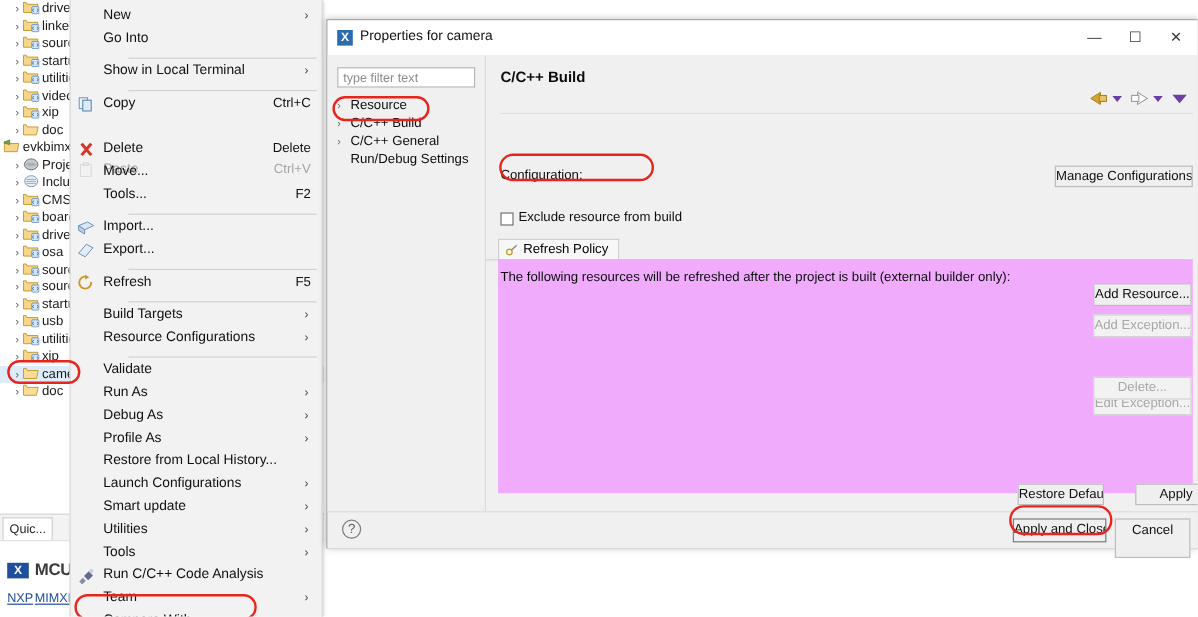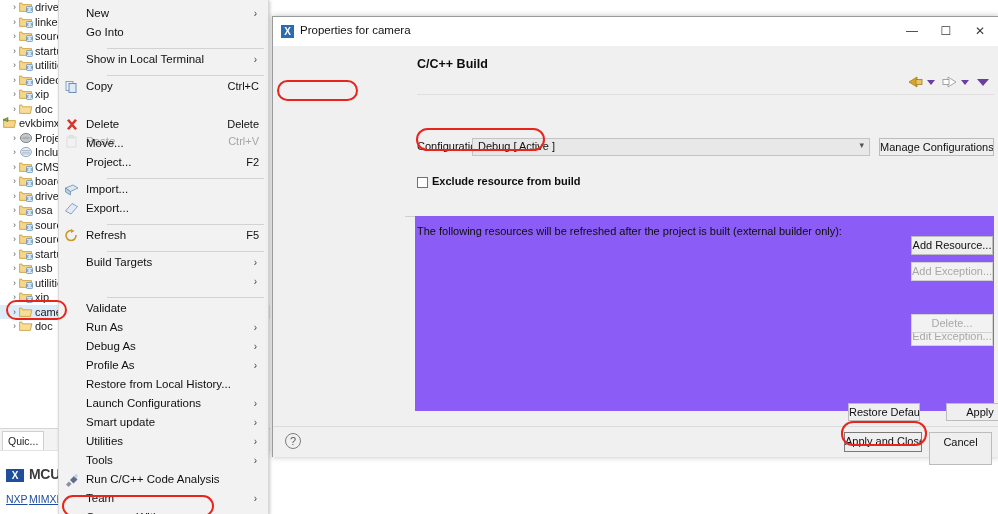--- a/index.html
+++ b/index.html
@@ -336,21 +336,20 @@
     width: 11px; height: 11px;
     background: #fff;
     border: 1px solid #717171;
     box-sizing: border-box;
   }
   #excl-label {
     position: absolute;
     left: 27px; top: 129px;
     font-size: 11px;
     color: #0d0d0d;
-    font-weight: bold;
   }
 
   #tabstrip {
     position: absolute;
     left: 10px; top: 153px;
     width: 579px; height: 17px;
   }
   #tab-refresh {
     position: absolute;
     left: 0; top: 0;
@@ -366,21 +365,21 @@
   #tab-underline {
     position: absolute;
     left: 0; top: 170px;
     width: 579px; height: 1px;
     background: #d0d0d0;
   }
   #tabpanel {
     position: absolute;
     left: 10px; top: 170px;
     width: 579px; height: 195px;
-    background: #8b5cf6;
+    background: #f0abfc;
   }
   #refresh-desc {
     position: absolute;
     left: 2px; top: 9px;
     font-size: 11px;
     color: #0d0d0d;
     white-space: nowrap;
   }
   #resgroup {
     position: absolute;
@@ -604,21 +603,21 @@
           <span class="micon"><svg width="16" height="14" viewBox="0 0 16 14">
               <path d="M3 2.5 L6.5 6.5 L3 10.5 L5 12 L8 8.4 L11 12 L13 10.5 L9.5 6.5 L13 2.5 L11 1 L8 4.6 L5 1 Z" fill="#d8332a"></path>
             </svg></span>
           <span class="mlabel">Delete</span>
           <span class="maccel">Delete</span>
         </div>
         <div class="mi" style="position: absolute; left: 0px; right: 0px; top: 134px;">
           <span class="mlabel">Move...</span>
         </div>
         <div class="mi" style="position: absolute; left: 0px; right: 0px; top: 153px;">
-          <span class="mlabel">Project...</span>
+          <span class="mlabel">Tools...</span>
           <span class="maccel">F2</span>
         </div>
         <div class="msep" style="position: absolute; left: 24px; right: 2px; top: 175px;"></div>
         <div class="mi" style="position: absolute; left: 0px; right: 0px; top: 180px;">
           <span class="micon"><svg width="16" height="14" viewBox="0 0 16 14">
               <path d="M1.5 5 L9 2 L14 5 L6.5 8.5 Z" fill="#dbe7f3" stroke="#6b8fb3" stroke-width="0.8"></path>
               <path d="M1.5 5 L1.5 9 L6.5 12 L6.5 8.5 Z" fill="#b9cee3" stroke="#6b8fb3" stroke-width="0.8"></path>
             </svg></span>
           <span class="mlabel">Import...</span>
         </div>
@@ -637,20 +636,21 @@
             </svg></span>
           <span class="mlabel">Refresh</span>
           <span class="maccel">F5</span>
         </div>
         <div class="msep" style="position: absolute; left: 24px; right: 2px; top: 248px;"></div>
         <div class="mi" style="position: absolute; left: 0px; right: 0px; top: 253px;">
           <span class="mlabel">Build Targets</span>
           <span class="marrow">›</span>
         </div>
         <div class="mi" style="position: absolute; left: 0px; right: 0px; top: 272px;">
+          <span class="mlabel">Resource Configurations</span>
           <span class="marrow">›</span>
         </div>
         <div class="msep" style="position: absolute; left: 24px; right: 2px; top: 294px;"></div>
         <div class="mi" style="position: absolute; left: 0px; right: 0px; top: 299px;">
           <span class="mlabel">Validate</span>
         </div>
         <div class="mi" style="position: absolute; left: 0px; right: 0px; top: 318px;">
           <span class="mlabel">Run As</span>
           <span class="marrow">›</span>
         </div>
@@ -705,47 +705,61 @@
     <div id="titlebar">
       <div id="title-icon">X</div>
       <div id="title-text">Properties for camera</div>
       <div class="winbtn" style="right:69px;">—</div>
       <div class="winbtn" style="right:35px;">☐</div>
       <div class="winbtn" style="right:1px;">✕</div>
     </div>
 
     <div id="dlgbody">
 
+      <div id="navpane">
+        <div id="filterbox">type filter text</div>
+        <div id="nav-tree">
+            <div class="navrow" style="top: 35px;"><span class="ntw">›</span><span>Resource</span></div>
+            <div class="navrow" style="top: 50px;"><span class="ntw">›</span><span>C/C++ Build</span></div>
+            <div class="navrow" style="top: 65px;"><span class="ntw">›</span><span>C/C++ General</span></div>
+            <div class="navrow" style="top: 80px;"><span class="ntw"></span><span>Run/Debug Settings</span></div>
+          </div>
+      </div>
 
       <div id="contentpane">
         <div id="page-title">C/C++ Build</div>
 
         <div id="pagenav">
           <svg width="86" height="16" viewBox="0 0 86 16">
             <path d="M13 3 L5 8 L13 13 Z" fill="#d9a52e" stroke="#a37a16" stroke-width="0.8"></path>
             <rect x="12" y="5.5" width="6" height="5" fill="#e8c36a" stroke="#a37a16" stroke-width="0.8"></rect>
             <path d="M23 6 L31 6 L27 11 Z" fill="#6b3fa0"></path>
             <path d="M44 3 L52 8 L44 13 Z" fill="#ffffff" stroke="#9a9a9a" stroke-width="0.9"></path>
             <rect x="39" y="5.5" width="6" height="5" fill="#ffffff" stroke="#9a9a9a" stroke-width="0.9"></rect>
             <path d="M57 6 L65 6 L61 11 Z" fill="#6b3fa0"></path>
             <path d="M73 5 L85 5 L79 12 Z" fill="#6b3fa0"></path>
           </svg>
         </div>
         <div id="titlesep"></div>
 
         <div class="lbl" style="left:12px; top:94px;">Configuration:</div>
-        <div id="cfg-combo">
-          <span class="val">Debug  [ Active ]</span>
-          <span class="carr">▾</span>
-        </div>
         <div class="btn" style="left:474px; top:92px; width:115px; height:18px; line-height:16px;">Manage Configurations...</div>
 
         <div id="excl-check"></div>
         <div id="excl-label">Exclude resource from build</div>
 
+        <div id="tabstrip">
+          <div id="tab-refresh">
+            <svg width="11" height="11" viewBox="0 0 11 11" style="position:absolute;left:5px;top:3px;">
+              <circle cx="3.5" cy="7" r="2.3" fill="none" stroke="#c9a227" stroke-width="1.1"></circle>
+              <path d="M5 5.5 L9.5 1.5" stroke="#8d8d8d" stroke-width="1.2"></path>
+            </svg>
+            <span>Refresh Policy</span>
+          </div>
+        </div>
         <div id="tab-underline"></div>
 
         <div id="tabpanel">
           <div id="refresh-desc">The following resources will be refreshed after the project is built (external builder only):</div>
 
 
           <div id="side-buttons">
               <div class="btn" style="position: absolute; left: 496px; top: 20px; width: 82px; height: 19px; line-height: 17px;"><span>Add Resource...</span></div>
               <div class="btn disabled" style="position: absolute; left: 496px; top: 46px; width: 82px; height: 19px; line-height: 17px;"><span>Add Exception...</span></div>
               <div class="btn disabled" style="position: absolute; left: 496px; top: 72px; width: 82px; height: 19px; line-height: 17px; margin-top: 39px;"><span>Edit Exception...</span></div>

